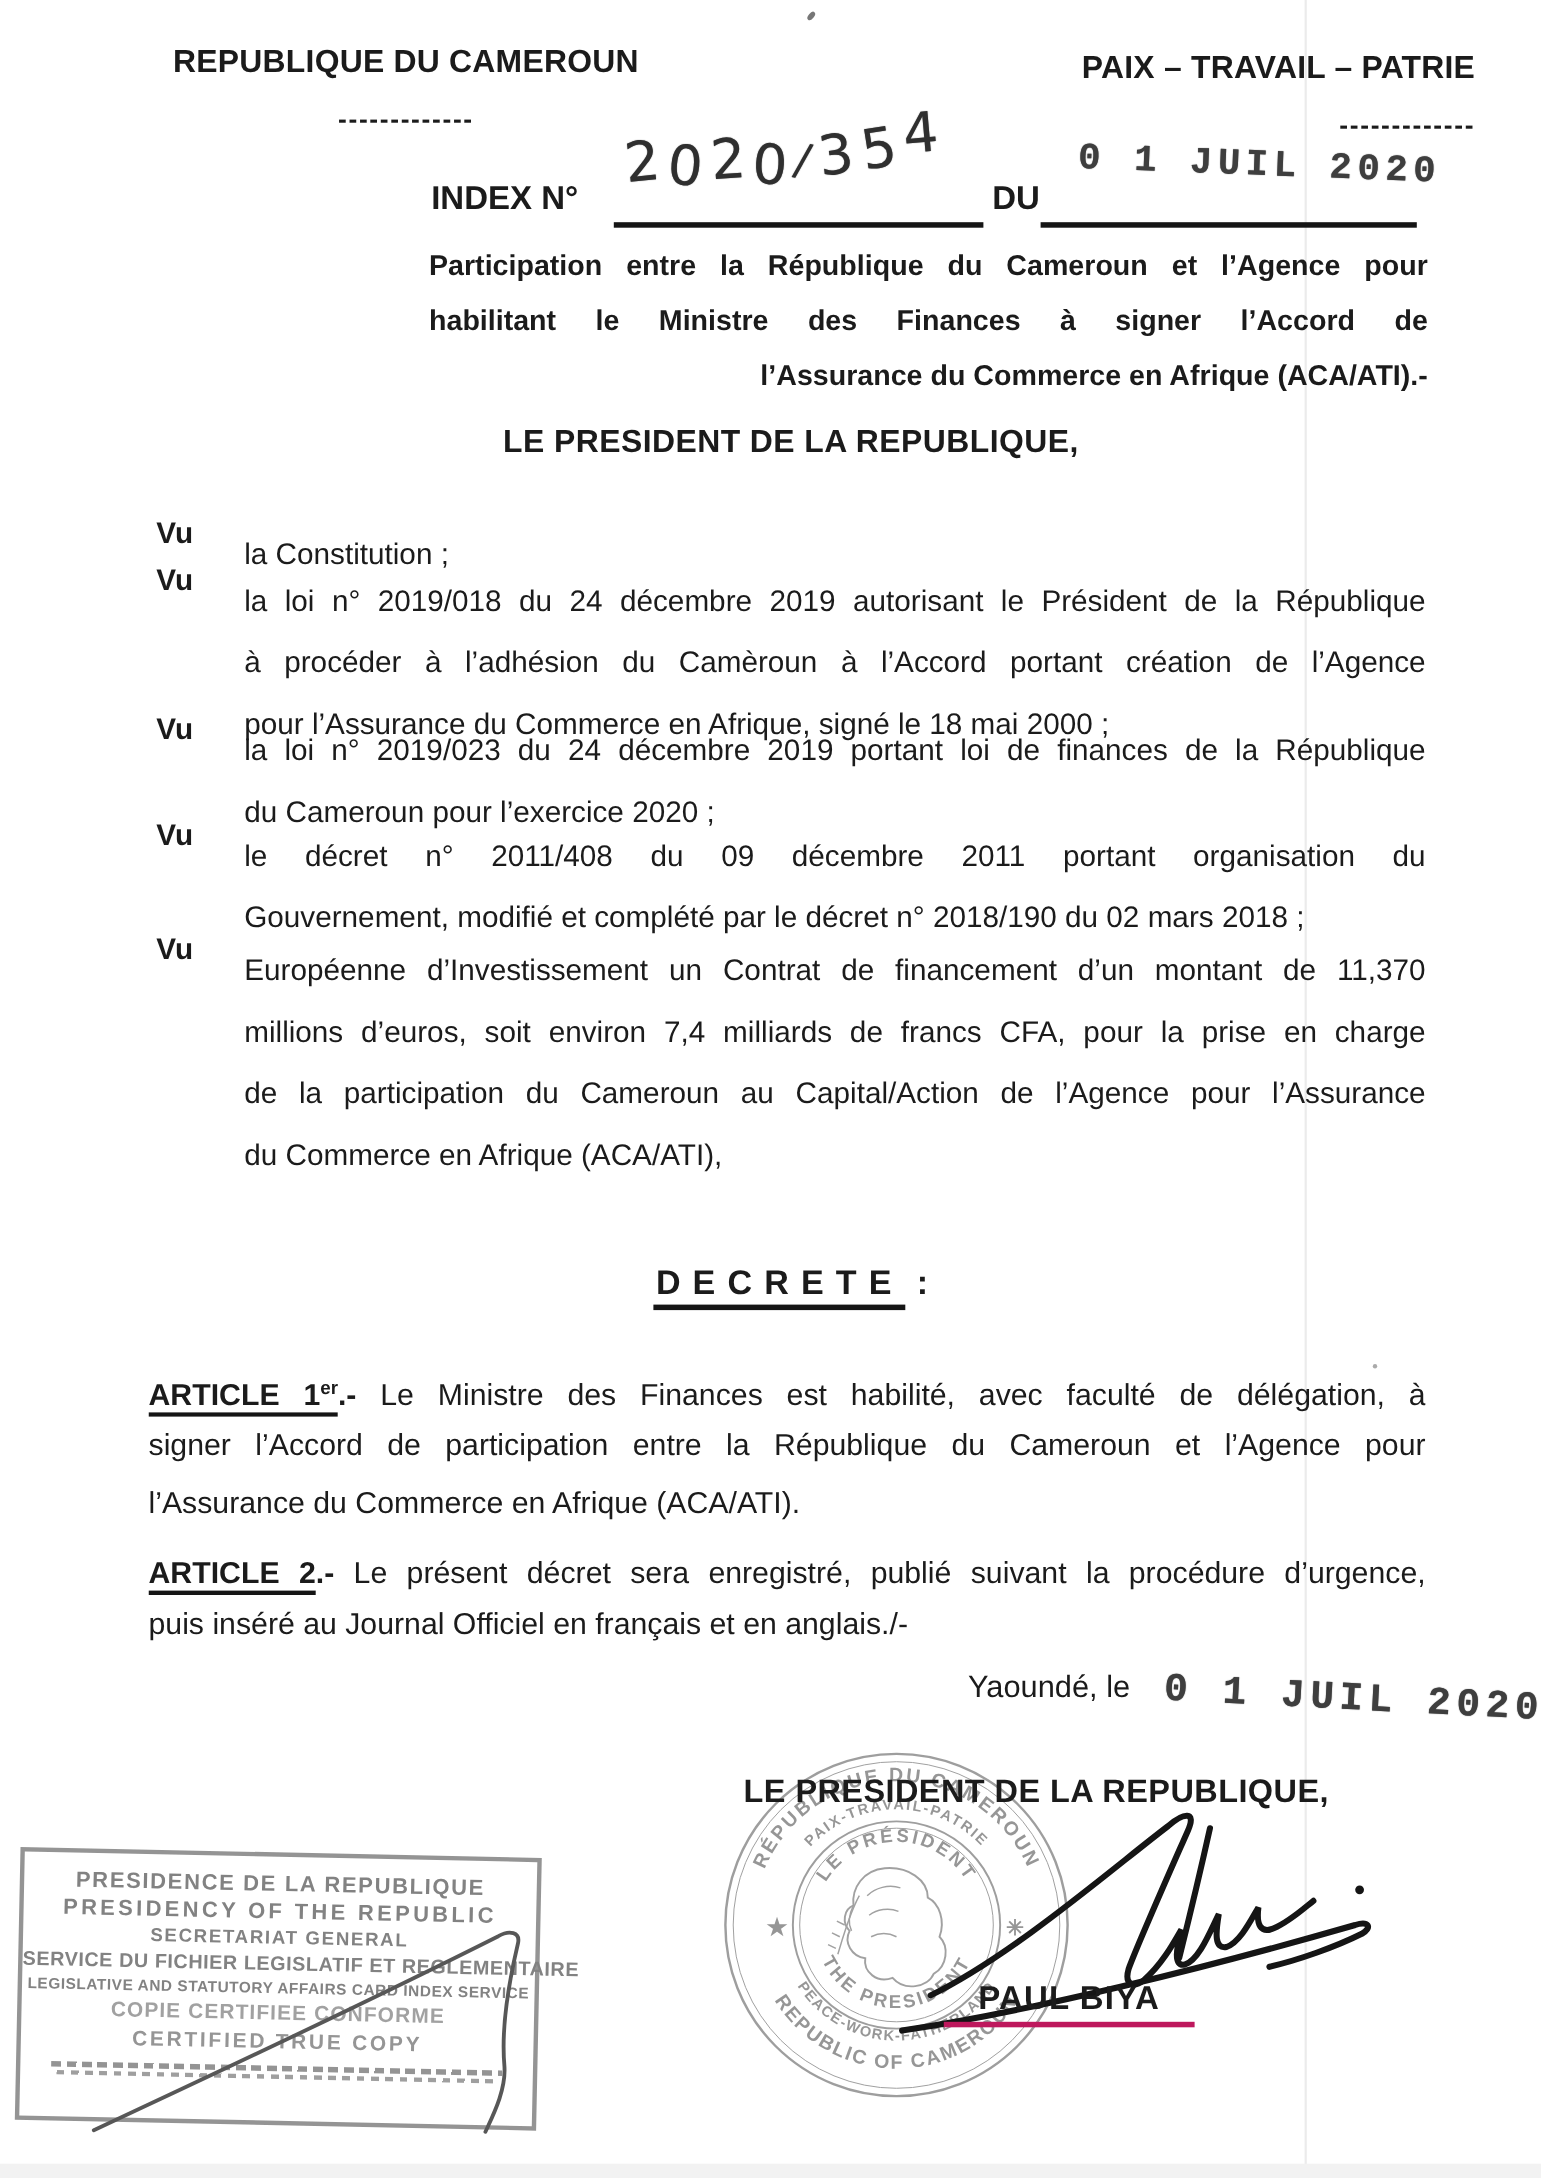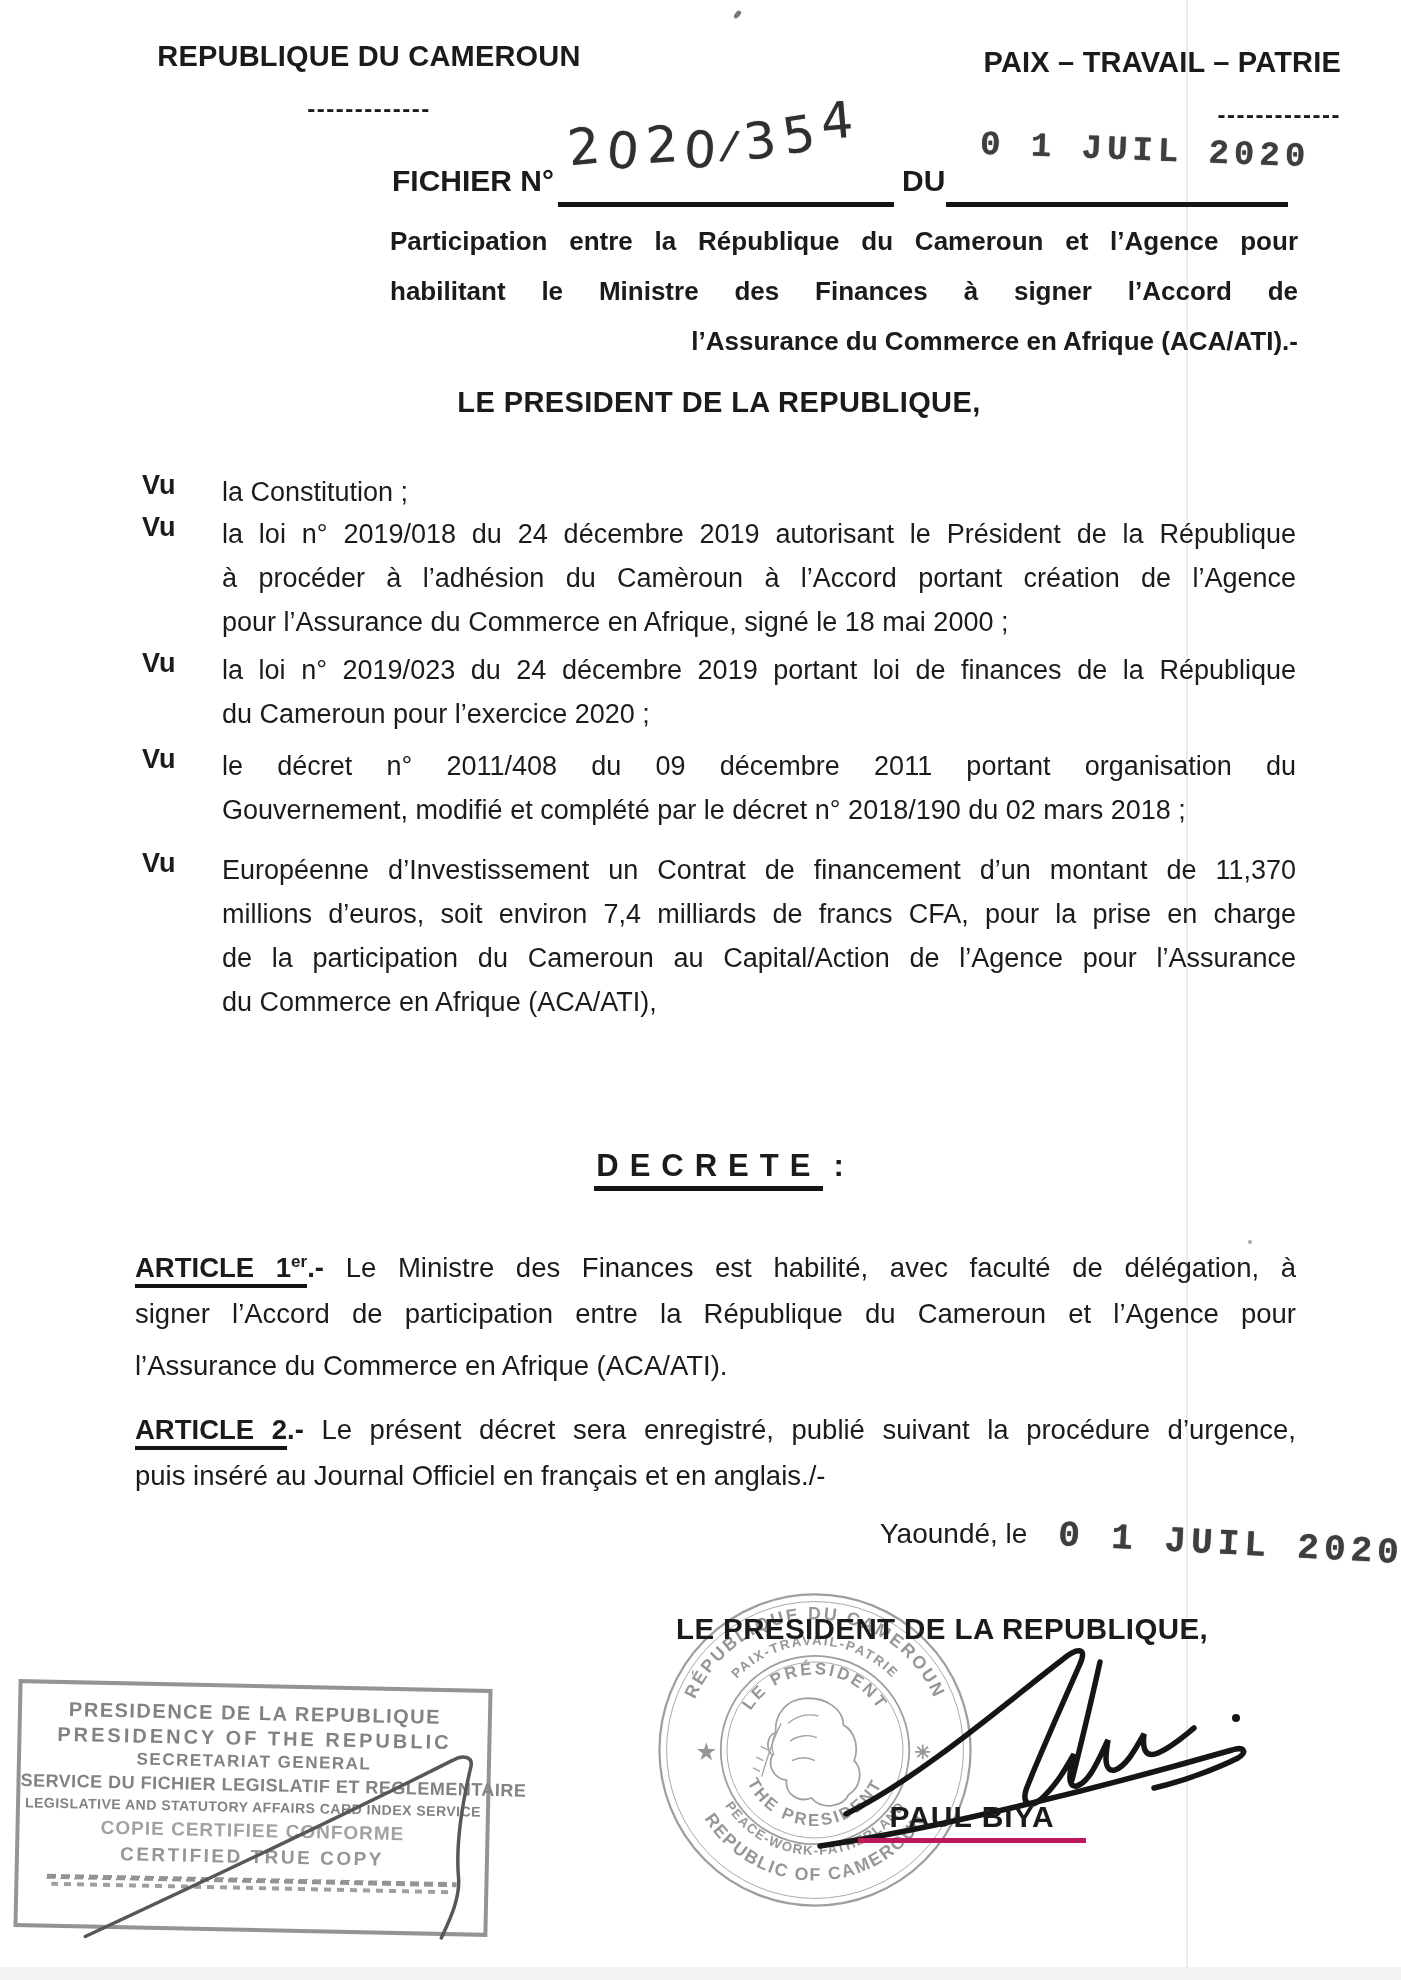--- a/index.html
+++ b/index.html
@@ -44,21 +44,21 @@
   .doc-title .jline{height:50px;line-height:50px;}
   .doc-title .endline{height:50px;line-height:50px;text-align:right;}
   
   .jline{text-align:justify;overflow:hidden;}
   .jline::after{content:"";display:inline-block;width:100%;height:0;}
   
   .preamble-heading{position:absolute;left:142px;top:386px;width:1154px;text-align:center;
     font-weight:bold;font-size:29px;letter-spacing:.4px;}
   .vu{position:absolute;left:142px;width:1154px;padding-left:80px;box-sizing:border-box;font-size:27px;}
   .vu .vu-label{position:absolute;left:0;top:0;font-weight:bold;}
-  .vu .jline,.vu .endline{height:44px;line-height:44px;}
+  .vu .jline,.vu .endline{height:44px;line-height:44px;margin-top:12px;}
   .vu1{top:470px;} .vu2{top:512px;} .vu3{top:648px;} .vu4{top:744px;} .vu5{top:848px;}
   
   .decrete{position:absolute;left:142px;top:1148px;width:1154px;text-align:center;
     font-weight:bold;font-size:31px;}
   .decrete .decrete-word{letter-spacing:11px;border-bottom:5px solid #151515;padding:0 2px 3px 2px;}
   .decrete .decrete-colon{margin-left:10px;letter-spacing:0;}
   
   .article{position:absolute;left:135px;width:1161px;font-size:27.5px;}
   .article .jline,.article .endline{height:52px;line-height:52px;}
   .art1{top:1236px;} .art2{top:1398px;}
@@ -105,21 +105,21 @@
 
   <div class="hdr hdr-left">
     <span>REPUBLIQUE DU CAMEROUN</span>
     <span class="dashes">-------------</span>
   </div>
   <div class="hdr hdr-right">
     <span>PAIX – TRAVAIL – PATRIE</span>
     <span class="dashes">-------------</span>
   </div>
 
-  <div class="decree-label">FICHIER N°</div>
+  <div class="decree-label">INDEX N°</div>
   <div class="hw" id="hw-number"><span>2</span><span>0</span><span>2</span><span>0</span><span>/</span><span>3</span><span>5</span><span>4</span></div>
   <div class="blank-line bl1"></div>
   <div class="du-label">DU</div>
   <div class="blank-line bl2"></div>
   <div class="datestamp ds-top">0 1 JUIL 2020</div>
 
   <div class="doc-title">
     <div class="jline">Participation entre la République du Cameroun et l’Agence pour</div>
     <div class="jline">habilitant le Ministre des Finances à signer l’Accord de</div>
     <div class="endline">l’Assurance du Commerce en Afrique (ACA/ATI).-</div>

